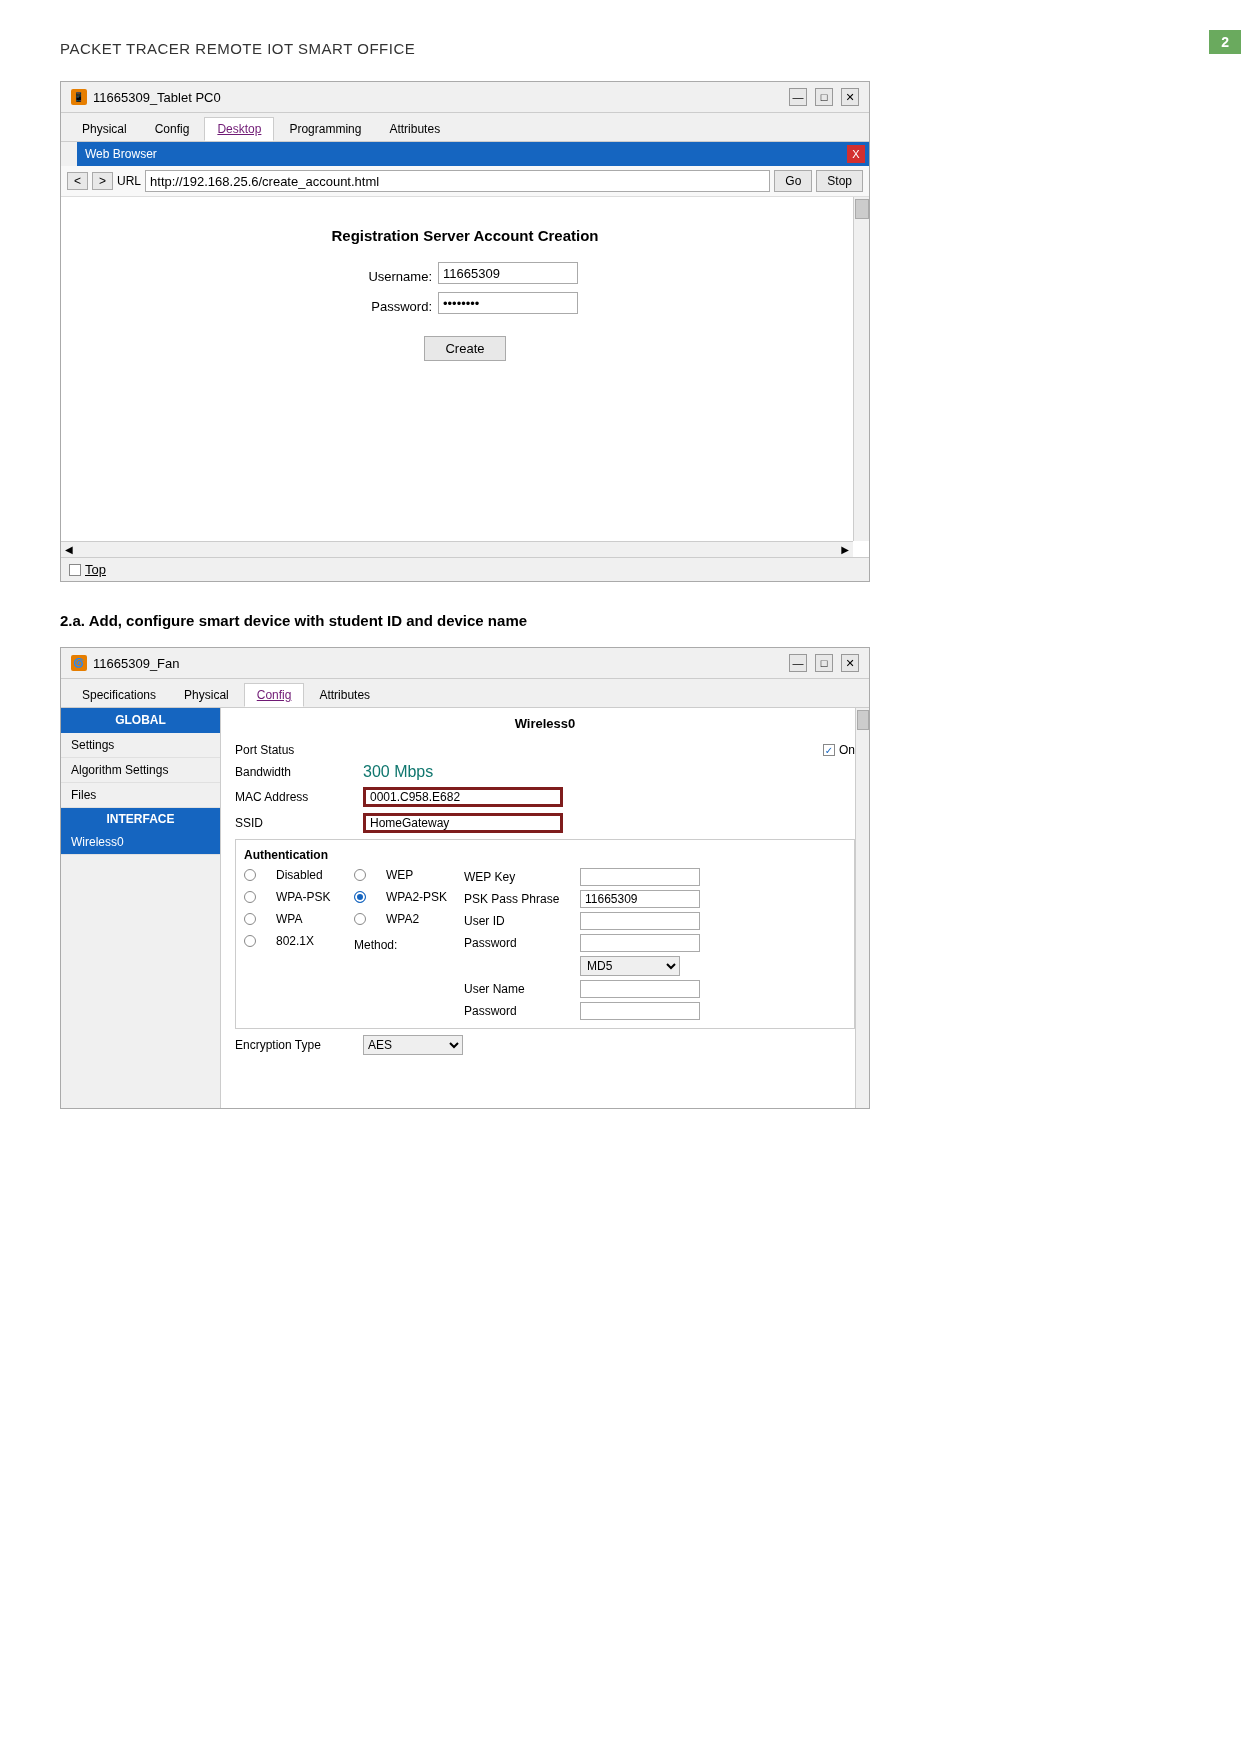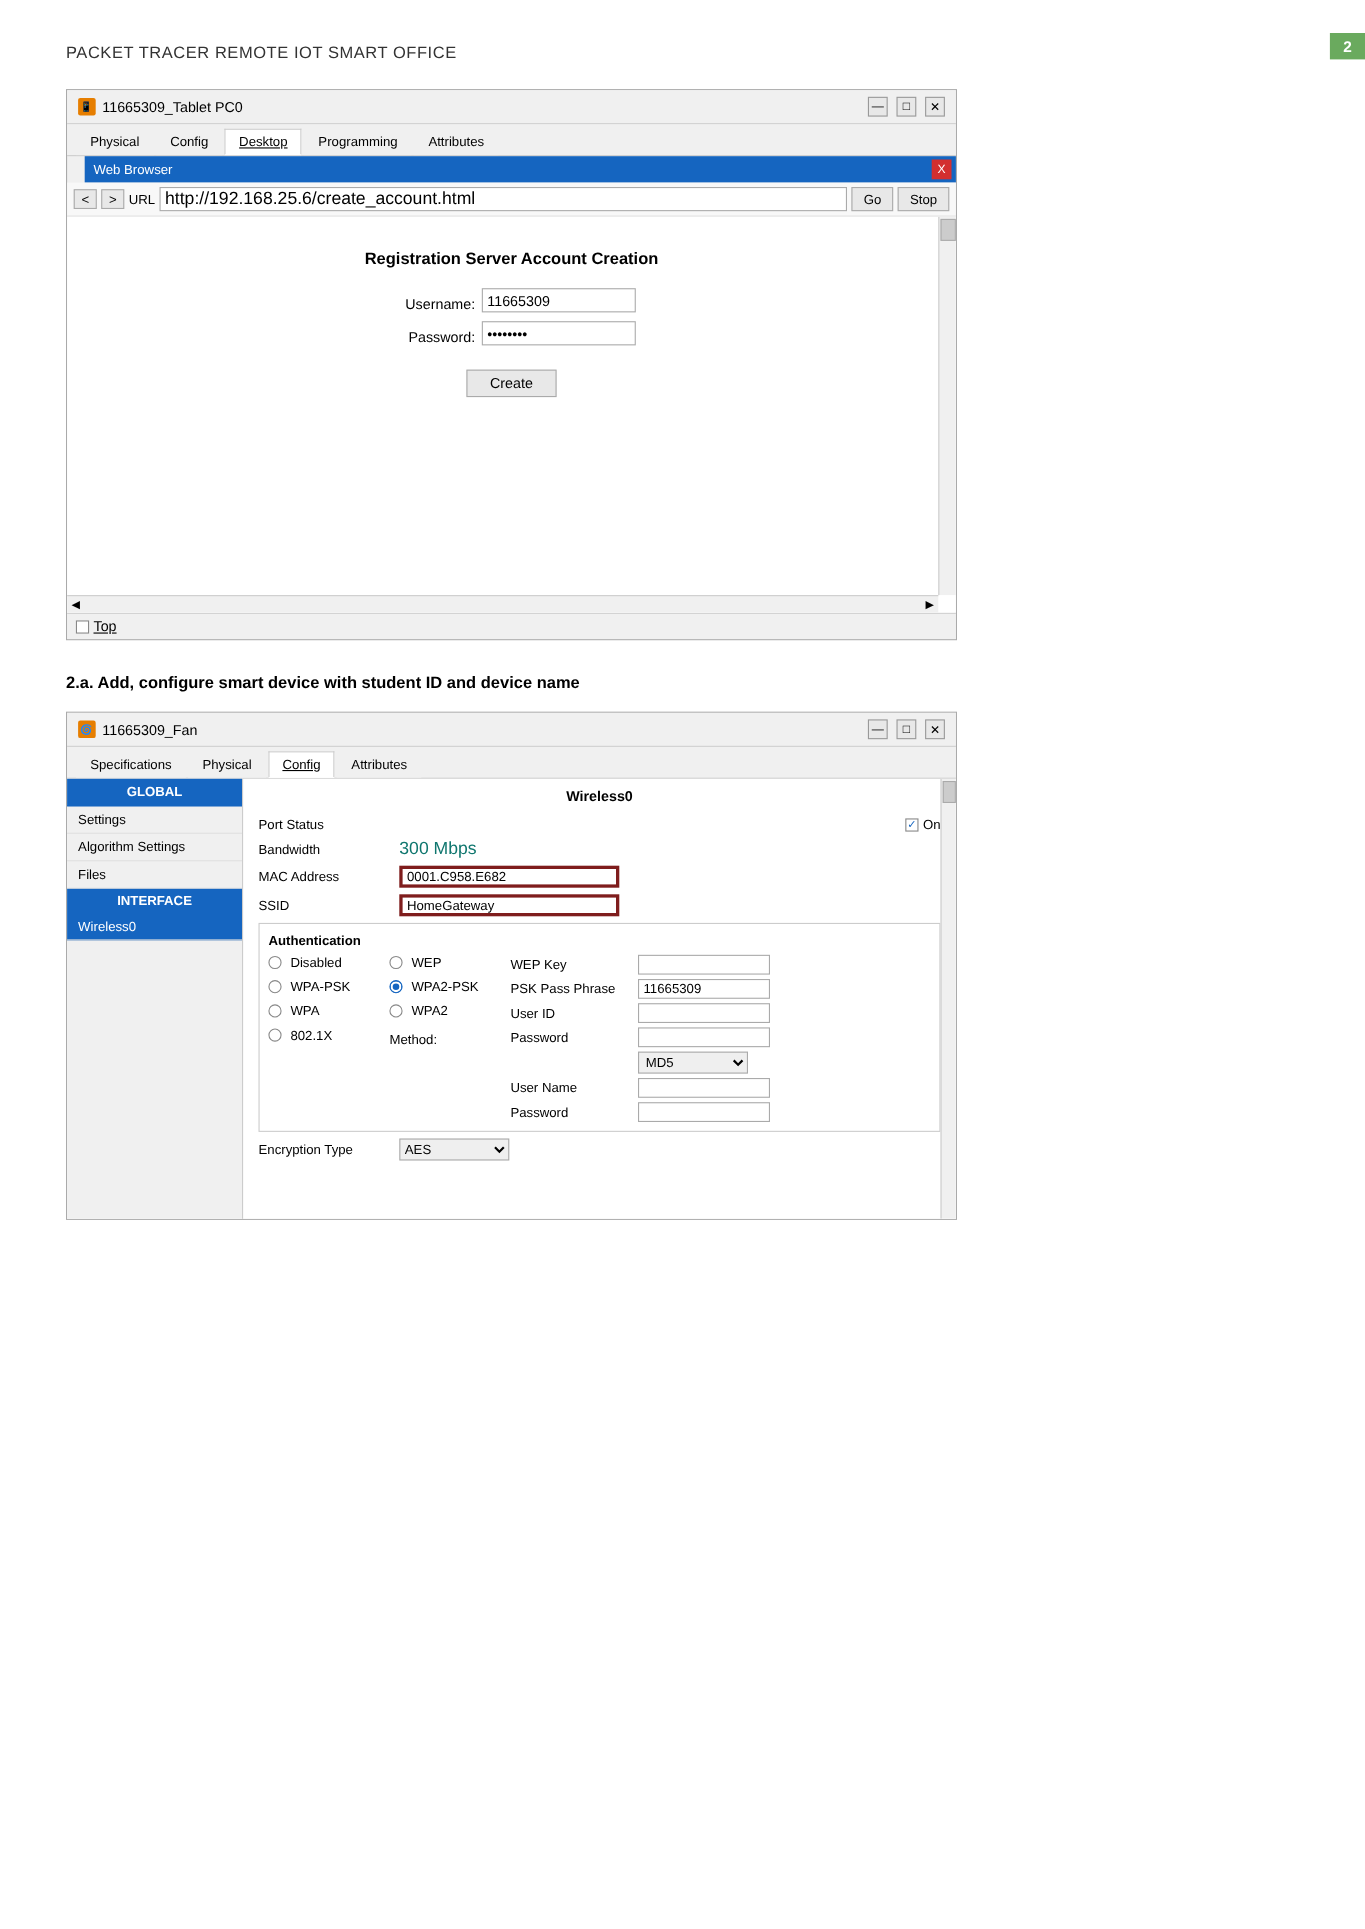--- a/index.html
+++ b/index.html
@@ -107,21 +107,21 @@
       cursor: pointer;
       border: 1px solid transparent;
       border-bottom: none;
       background: #f0f0f0;
     }
 
     .tab.active {
       background: #fff;
       border: 1px solid #ccc;
       border-bottom: 1px solid #fff;
-      color: #000000;
+      color: #701a75;
       text-decoration: underline;
     }
 
     
     .browser-toolbar {
       background: #1565c0;
       display: flex;
       align-items: center;
       padding: 3px 4px;
       gap: 2px;
@@ -166,21 +166,21 @@
     }
 
     .url-label {
       font-size: 12px;
     }
 
     .url-input {
       flex: 1;
       border: 1px solid #aaa;
       padding: 2px 4px;
-      font-size: 16px;
+      font-size: 13px;
       height: 22px;
     }
 
     .go-btn, .stop-btn {
       border: 1px solid #aaa;
       background: #e8e8e8;
       padding: 2px 10px;
       font-size: 12px;
       cursor: pointer;
       height: 22px;
@@ -424,21 +424,21 @@
 
     .auth-label {
       font-size: 12px;
       font-weight: bold;
       margin-bottom: 6px;
     }
 
     .radio-row {
       display: flex;
       align-items: center;
-      gap: 8px;
+      gap: 20px;
       font-size: 12px;
     }
 
     .radio-circle {
       width: 12px;
       height: 12px;
       border-radius: 50%;
       border: 1px solid #888;
       background: #fff;
       display: inline-block;

